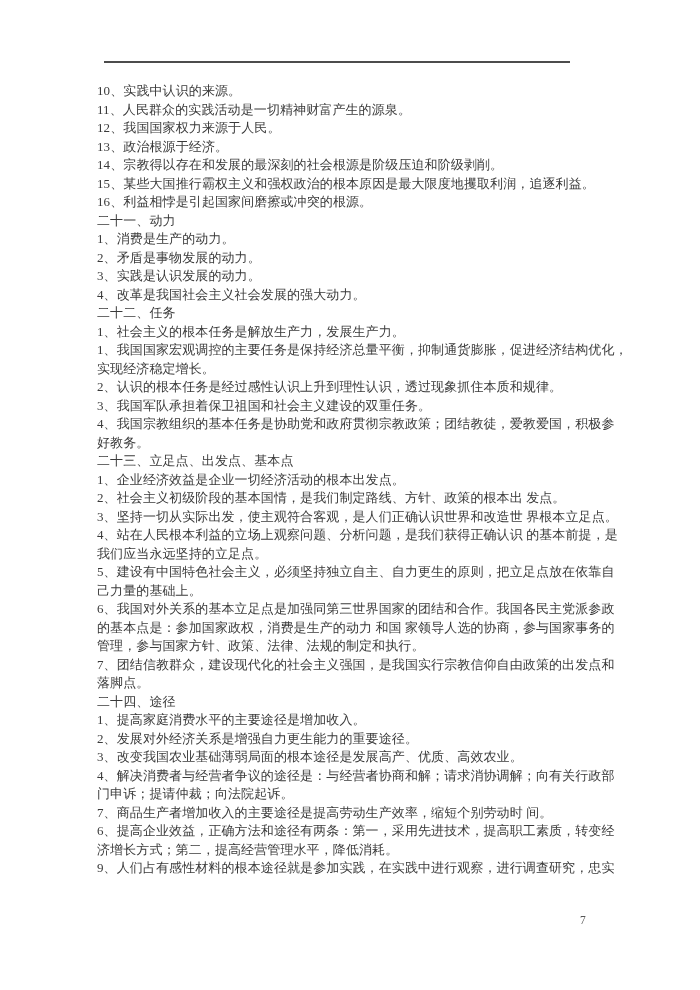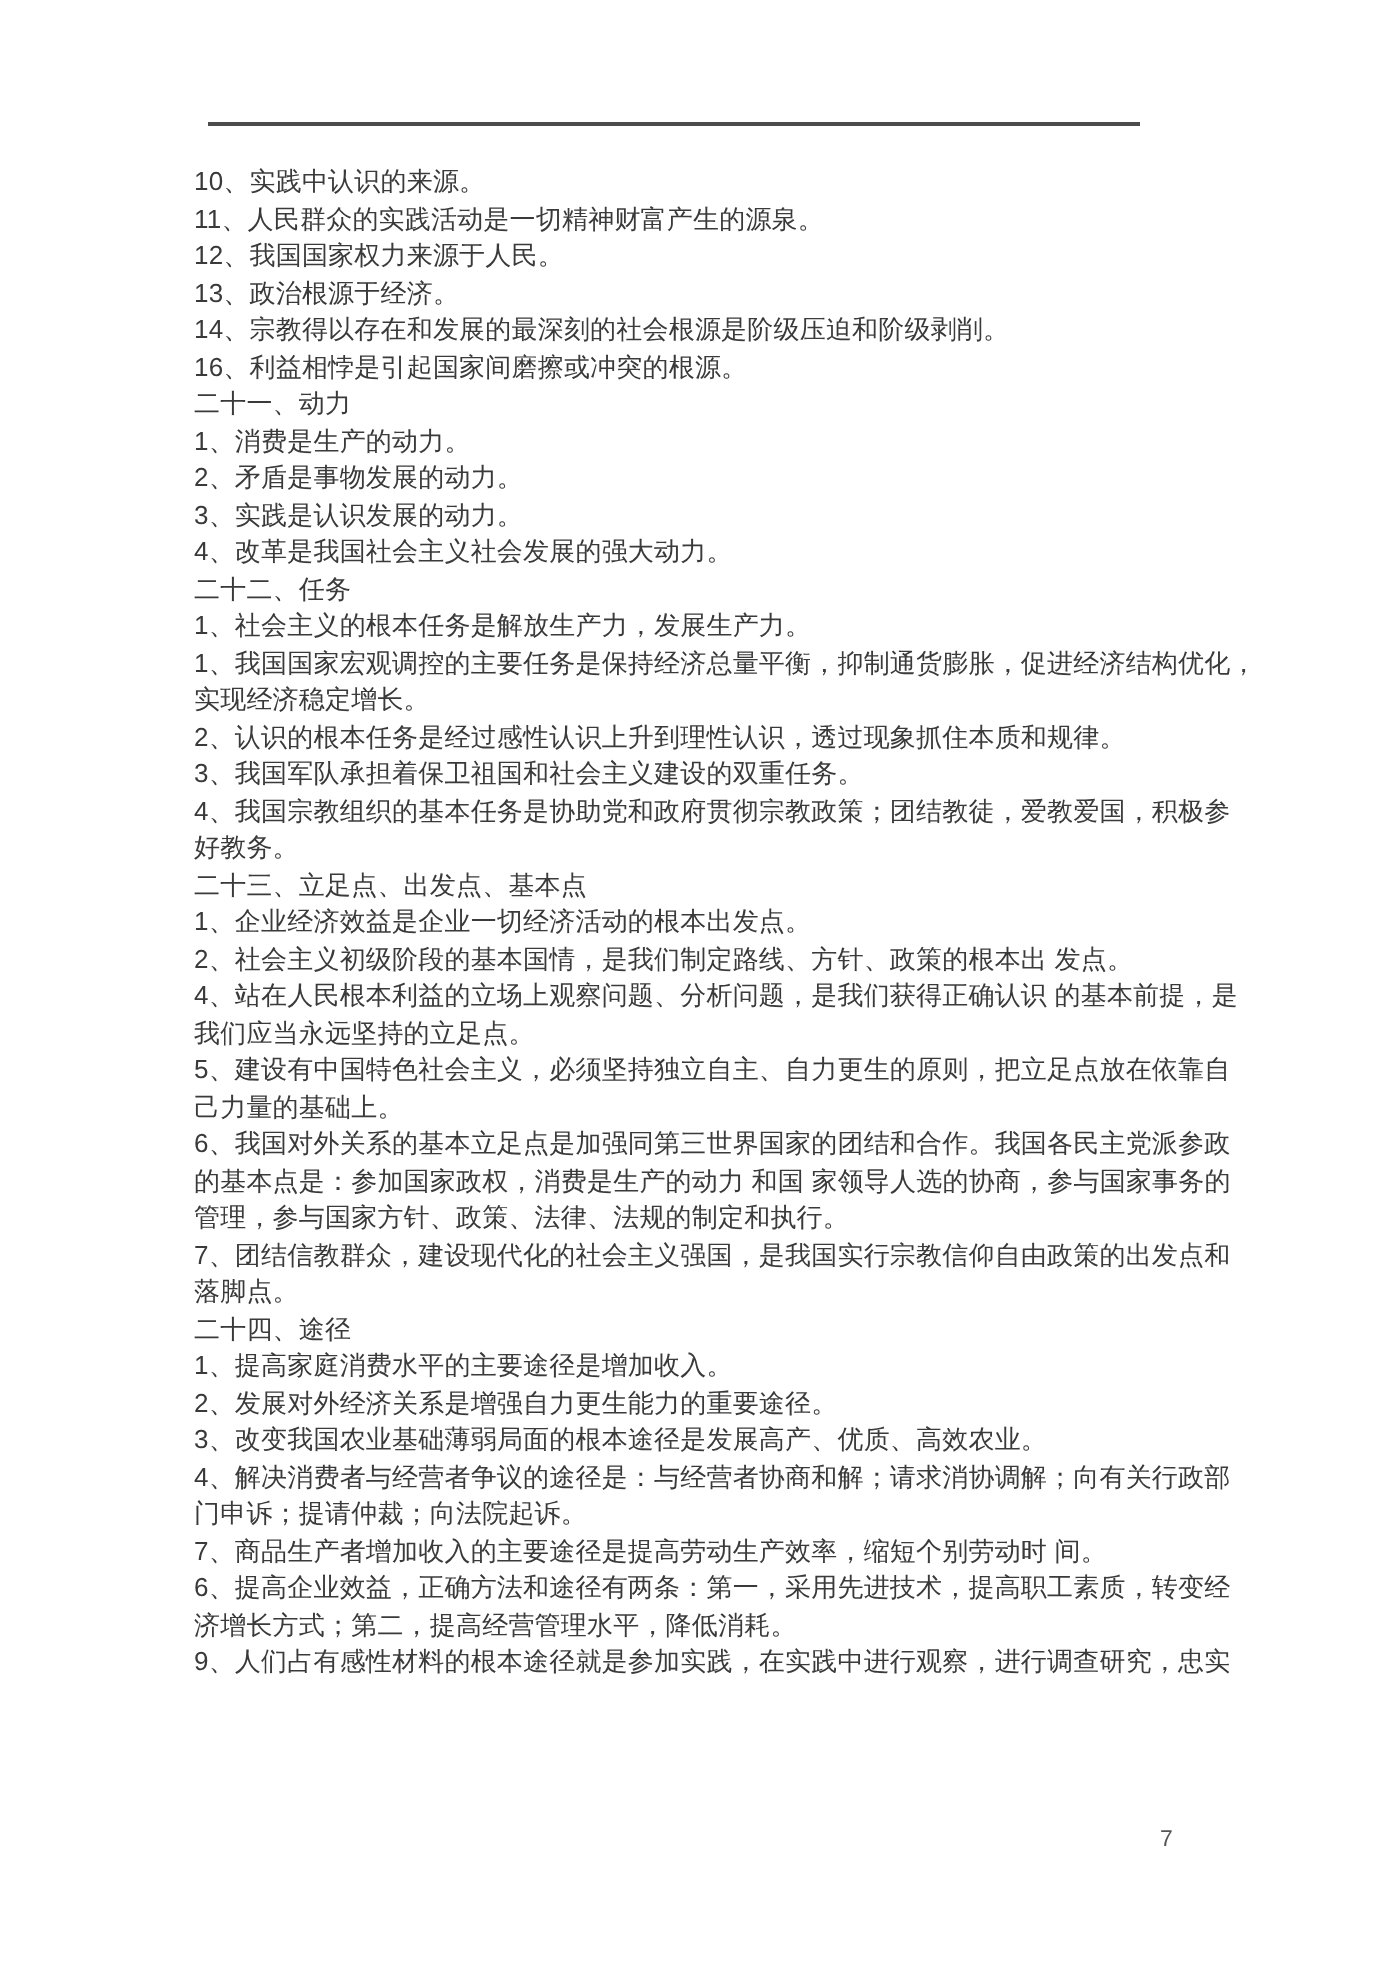--- a/index.html
+++ b/index.html
@@ -6,21 +6,21 @@
     margin: 0;
     padding: 0;
     background: #ffffff;
   }
   .page {
     position: relative;
     width: 647px;
     height: 990px;
     background: #ffffff;
     overflow: hidden;
-    font-family: Liberation Sans, sans-serif;
+    font-family: Liberation Serif, serif;
   }
   .header-rule {
     position: absolute;
     left: 104px;
     top: 61px;
     width: 466px;
     height: 2px;
     background: #4c4c4c;
   }
   .doc-body {
@@ -49,37 +49,39 @@
 <body>
 
 <div class="page">
   <div class="header-rule"></div>
   <div class="doc-body">
       <div class="line">10、实践中认识的来源。</div>
       <div class="line">11、人民群众的实践活动是一切精神财富产生的源泉。</div>
       <div class="line">12、我国国家权力来源于人民。</div>
       <div class="line">13、政治根源于经济。</div>
       <div class="line">14、宗教得以存在和发展的最深刻的社会根源是阶级压迫和阶级剥削。</div>
+      <div class="line">15、某些大国推行霸权主义和强权政治的根本原因是最大限度地攫取利润，追逐利益。</div>
       <div class="line">16、利益相悖是引起国家间磨擦或冲突的根源。</div>
       <div class="line">二十一、动力</div>
       <div class="line">1、消费是生产的动力。</div>
       <div class="line">2、矛盾是事物发展的动力。</div>
       <div class="line">3、实践是认识发展的动力。</div>
       <div class="line">4、改革是我国社会主义社会发展的强大动力。</div>
       <div class="line">二十二、任务</div>
       <div class="line">1、社会主义的根本任务是解放生产力，发展生产力。</div>
       <div class="line">1、我国国家宏观调控的主要任务是保持经济总量平衡，抑制通货膨胀，促进经济结构优化，</div>
       <div class="line">实现经济稳定增长。</div>
       <div class="line">2、认识的根本任务是经过感性认识上升到理性认识，透过现象抓住本质和规律。</div>
       <div class="line">3、我国军队承担着保卫祖国和社会主义建设的双重任务。</div>
       <div class="line">4、我国宗教组织的基本任务是协助党和政府贯彻宗教政策；团结教徒，爱教爱国，积极参</div>
       <div class="line">好教务。</div>
       <div class="line">二十三、立足点、出发点、基本点</div>
       <div class="line">1、企业经济效益是企业一切经济活动的根本出发点。</div>
       <div class="line">2、社会主义初级阶段的基本国情，是我们制定路线、方针、政策的根本出 发点。</div>
+      <div class="line">3、坚持一切从实际出发，使主观符合客观，是人们正确认识世界和改造世 界根本立足点。</div>
       <div class="line">4、站在人民根本利益的立场上观察问题、分析问题，是我们获得正确认识 的基本前提，是</div>
       <div class="line">我们应当永远坚持的立足点。</div>
       <div class="line">5、建设有中国特色社会主义，必须坚持独立自主、自力更生的原则，把立足点放在依靠自</div>
       <div class="line">己力量的基础上。</div>
       <div class="line">6、我国对外关系的基本立足点是加强同第三世界国家的团结和合作。我国各民主党派参政</div>
       <div class="line">的基本点是：参加国家政权，消费是生产的动力 和国 家领导人选的协商，参与国家事务的</div>
       <div class="line">管理，参与国家方针、政策、法律、法规的制定和执行。</div>
       <div class="line">7、团结信教群众，建设现代化的社会主义强国，是我国实行宗教信仰自由政策的出发点和</div>
       <div class="line">落脚点。</div>
       <div class="line">二十四、途径</div>

